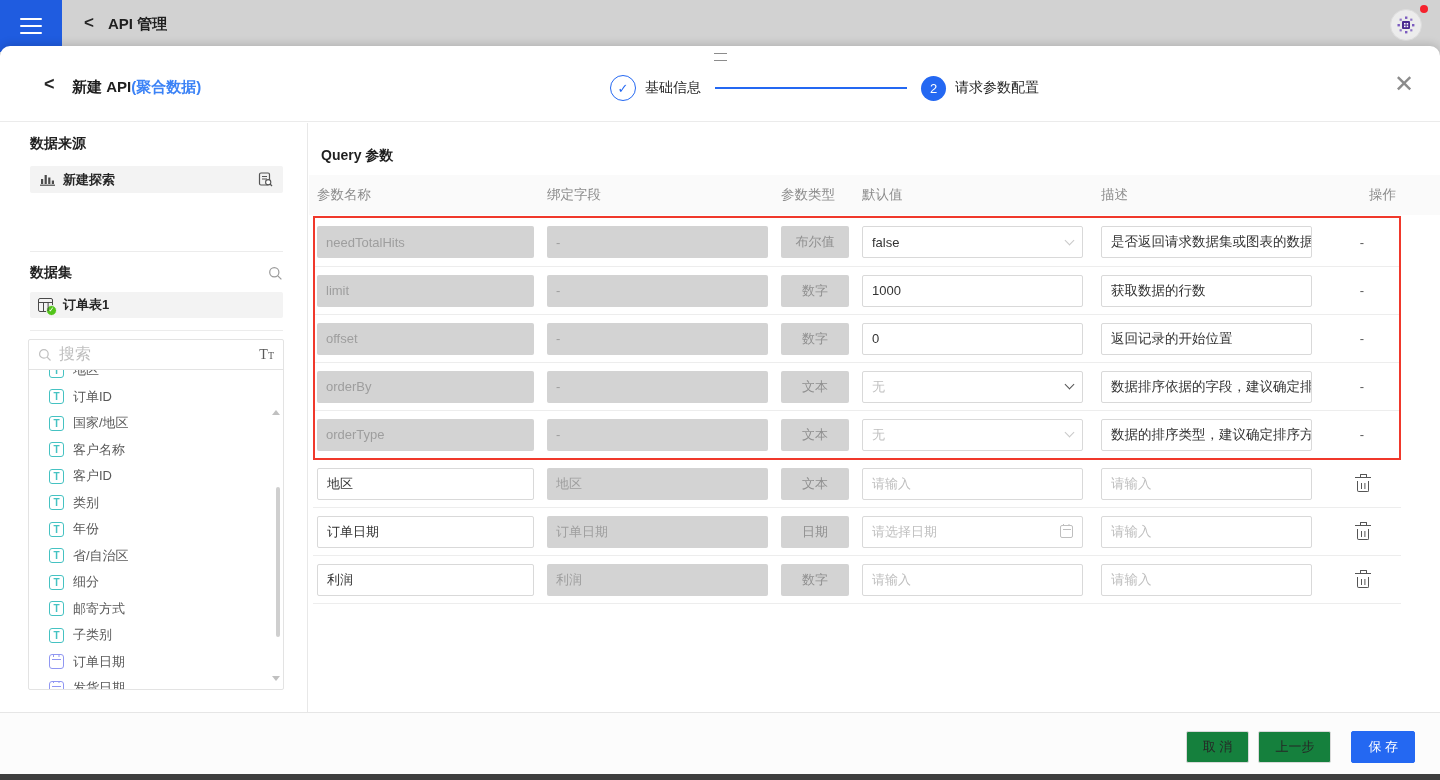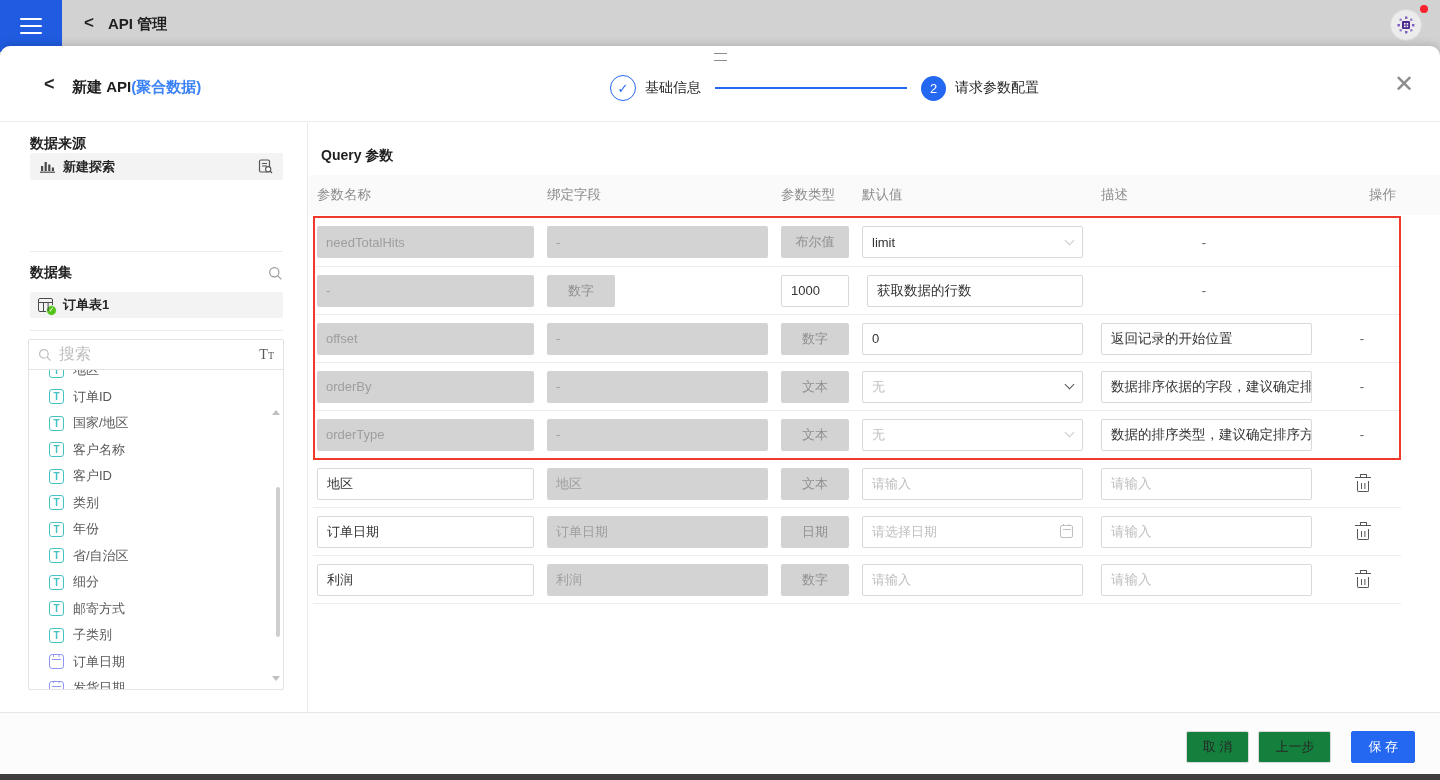--- a/index.html
+++ b/index.html
@@ -30,21 +30,21 @@
   .stepper{position:absolute;left:610px;top:29px;display:flex;align-items:center}
   .step-done{width:26px;height:26px;border:1.2px solid #2468f2;border-radius:50%;color:#2468f2;display:flex;align-items:center;justify-content:center;font-size:13px}
   .step-label{font-size:14px;color:#262626;margin:0 0 0 9px}
   .step-line{width:192px;height:1.6px;background:#2468f2;margin:0 14px}
   .step-num{width:25px;height:25px;background:#2468f2;border-radius:50%;color:#fff;display:flex;align-items:center;justify-content:center;font-size:13px}
 
   
   .sidebar{position:absolute;top:77px;left:0;width:308px;bottom:68px;background:#fff;border-right:1px solid #e8e8e8}
   .sb-sec-title{font-size:14px;font-weight:700;color:#1f1f1f}
   .sb-row1{position:absolute;left:30px;top:12px;width:253px}
-  .sb-source-item{height:27px;background:#f3f3f3;border-radius:2px;display:flex;align-items:center;padding:0 10px;cursor:pointer}
+  .sb-source-item{margin-top:13px;height:27px;background:#f3f3f3;border-radius:2px;display:flex;align-items:center;padding:0 10px;cursor:pointer}
   .sb-source-item .lbl{font-size:13px;font-weight:700;color:#262626;margin-left:8px;flex:1}
   .sb-div{position:absolute;left:30px;width:253px;height:1px;background:#ececec}
   .sb-ds-head{position:absolute;left:30px;top:141px;width:253px;display:flex;align-items:center;justify-content:space-between}
   .sb-ds-item{position:absolute;left:30px;top:169px;width:253px;height:26px;background:#f3f3f3;border-radius:2px;display:flex;align-items:center;padding:0 8px;cursor:pointer}
   .sb-ds-item .lbl{font-size:13px;font-weight:700;color:#262626;margin-left:10px}
   .listbox{position:absolute;left:28px;top:216px;width:256px;bottom:22px;border:1px solid #e3e3e3;border-radius:2px;overflow:hidden}
   .searchbar{height:30px;border-bottom:1px solid #e3e3e3;display:flex;align-items:center;padding:0 9px;cursor:text}
   .searchbar .ph{font-size:16px;color:#bfbfbf;margin-left:7px;flex:1}
   .tt{font-family:"Liberation Serif","DejaVu Serif",serif;color:#595959;font-size:14px;cursor:pointer}
   .tt small{font-size:10px}
@@ -270,26 +270,28 @@
         <div class="th ">默认值</div>
         <div class="th desc">描述</div>
         <div class="th op">操作</div>
       </div>
     <div class="locked" id="locked-rows">
         <div class="trow">
           <div class="box dis">needTotalHits</div>
           <div class="box dis">-</div>
           <div class="typ">布尔值</div>
           <div class="box white sel">
-            <div class="val">limit</div>
+            <div class="val">false</div>
             <div class="chev"></div>
           </div>
-          <div class="opcell">-</div>
-        </div>
-        <div class="trow">
+          <div class="box white cell-desc">是否返回请求数据集或图表的数据</div>
+          <div class="opcell">-</div>
+        </div>
+        <div class="trow">
+          <div class="box dis">limit</div>
           <div class="box dis">-</div>
           <div class="typ">数字</div>
           <div class="box white">1000</div>
           <div class="box white cell-desc">获取数据的行数</div>
           <div class="opcell">-</div>
         </div>
         <div class="trow">
           <div class="box dis">offset</div>
           <div class="box dis">-</div>
           <div class="typ">数字</div>

